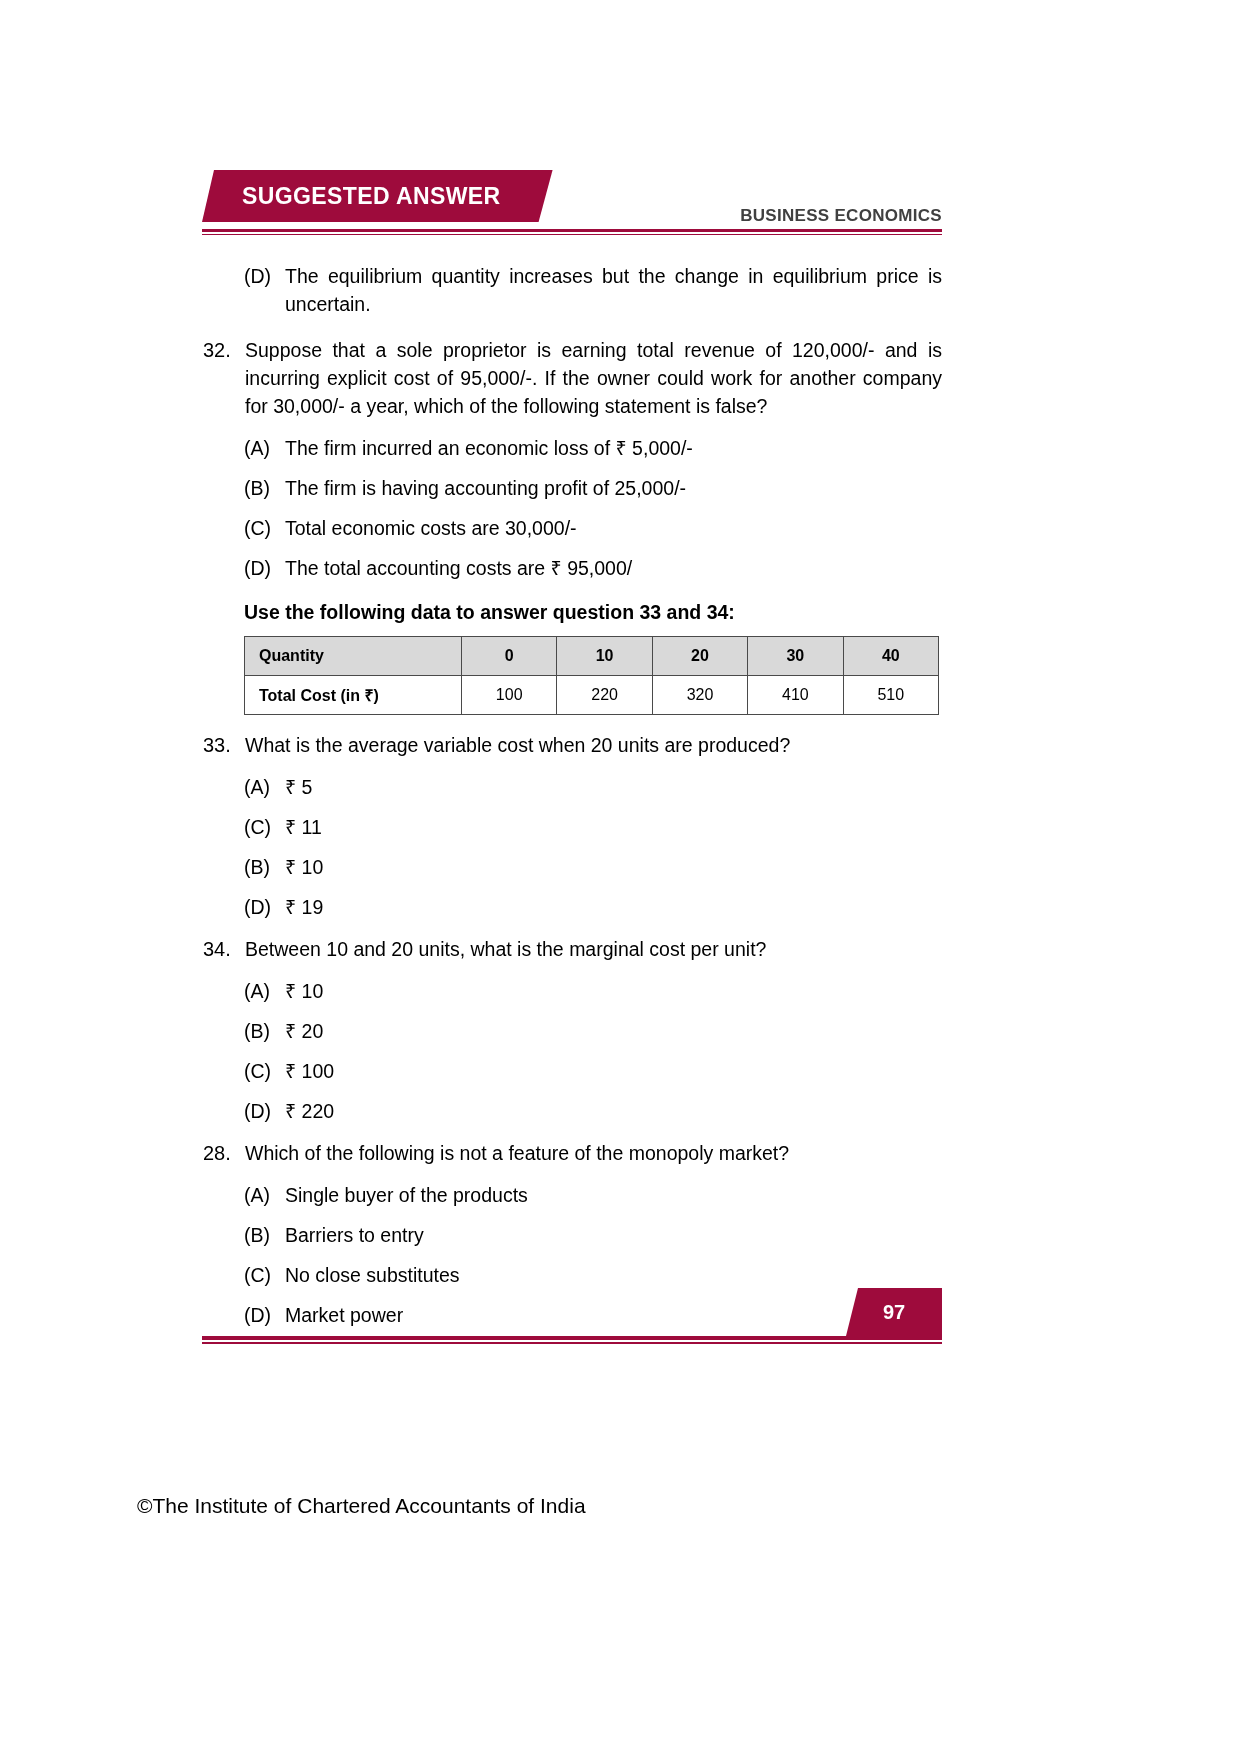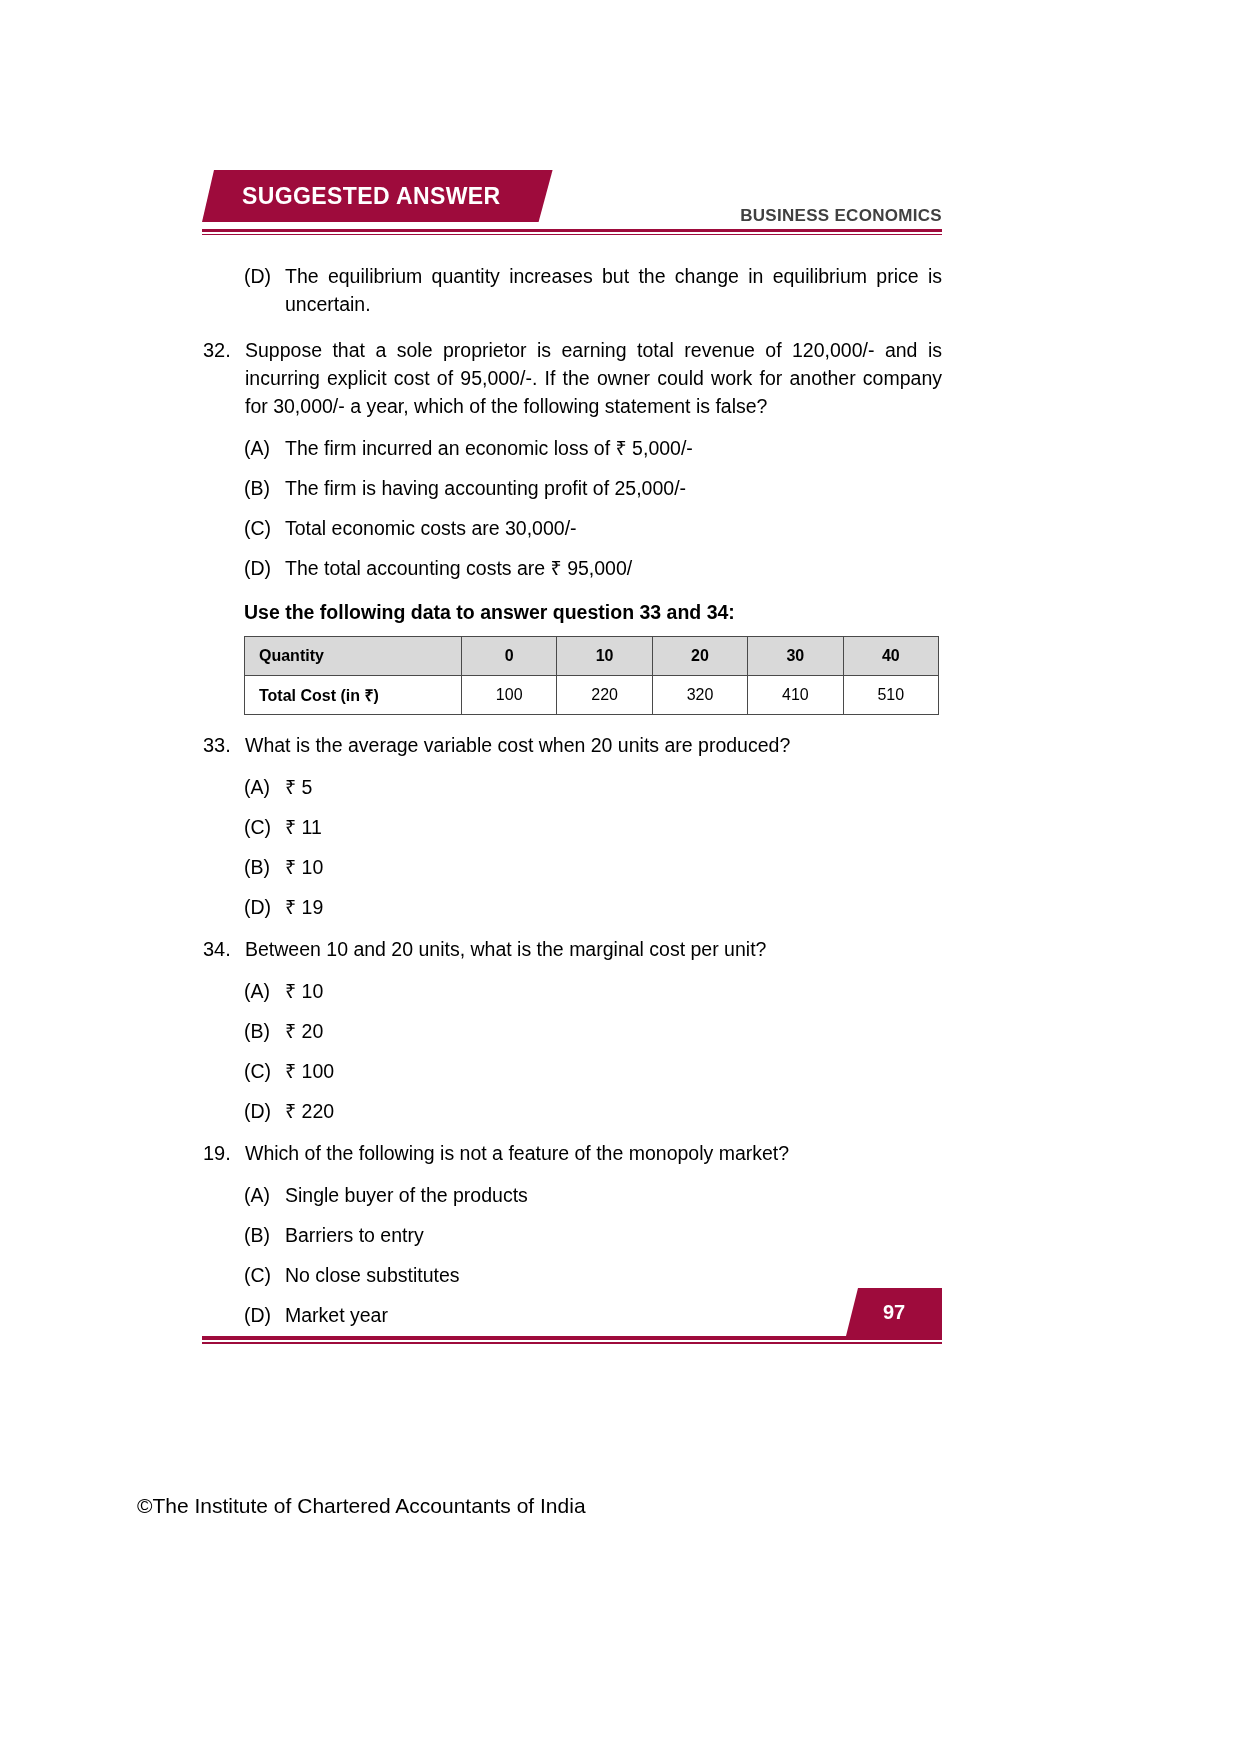--- a/index.html
+++ b/index.html
@@ -321,38 +321,38 @@
     <div class="opt-row">
       <div class="opt-label">(C)</div>
       <div class="opt-text">₹ 100</div>
     </div>
     <div class="opt-row">
       <div class="opt-label">(D)</div>
       <div class="opt-text">₹ 220</div>
     </div>
 
     <div class="q-row block-gap-top">
-      <div class="q-num">19.</div>
+      <div class="q-num">28.</div>
       <div class="q-text nojust">Which of the following is not a feature of the monopoly market?</div>
     </div>
     <div class="opt-row block-gap-top">
       <div class="opt-label">(A)</div>
       <div class="opt-text">Single buyer of the products</div>
     </div>
     <div class="opt-row">
       <div class="opt-label">(B)</div>
       <div class="opt-text">Barriers to entry</div>
     </div>
     <div class="opt-row">
       <div class="opt-label">(C)</div>
       <div class="opt-text">No close substitutes</div>
     </div>
     <div class="opt-row">
       <div class="opt-label">(D)</div>
-      <div class="opt-text">Market year</div>
+      <div class="opt-text">Market power</div>
     </div>
 
   </div>
 
   <div class="footer">
     <div class="page-badge">
       <span class="page-badge-text">97</span>
     </div>
     <div class="footer-rule"></div>
     <div class="footer-rule2"></div>

